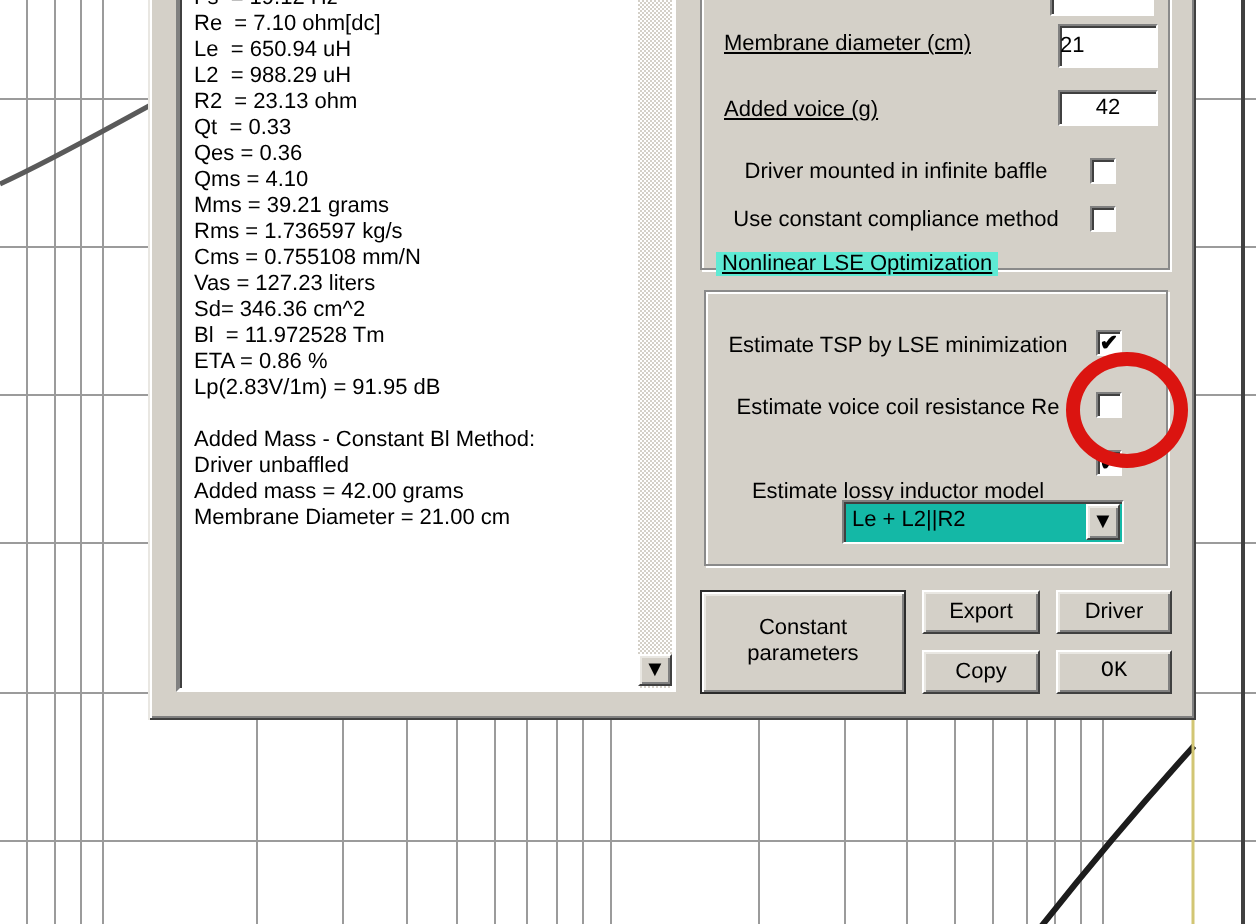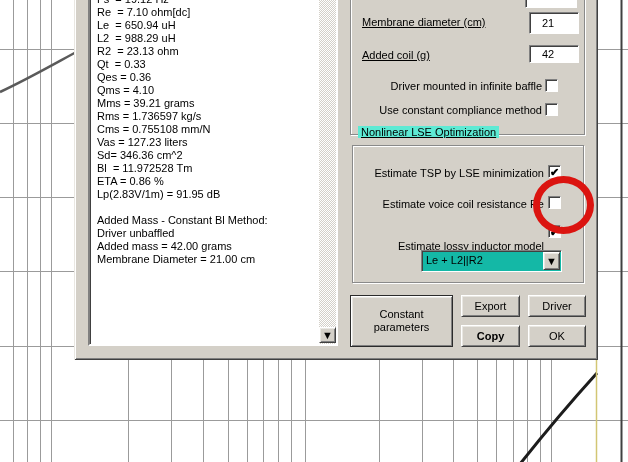--- a/index.html
+++ b/index.html
@@ -19,21 +19,21 @@
   .raised { background:#d4d0c8; border:1px solid; border-color:#ffffff #404040 #404040 #ffffff;
             box-shadow: inset 1px 1px 0 #e9e7e2, inset -1px -1px 0 #808080; }
   .btn { display:flex; align-items:center; justify-content:center; text-align:center;
          cursor:default; line-height:13px; }
   .btn-default { background:#d4d0c8; border:1px solid #2b2b2b;
                  box-shadow: inset 1px 1px 0 #ffffff, inset -1px -1px 0 #808080,
                              inset 2px 2px 0 #e9e7e2; }
   .groupbox { position:absolute; border:1px solid #8a8a8a;
               box-shadow: inset 1px 1px 0 #ffffff, 1px 1px 0 #ffffff; }
   .label { position:absolute; white-space:nowrap;text-decoration:underline; }
-  .rlabel { position:absolute; text-align:right; white-space:nowrap; }
+  .rlabel { position:absolute; text-align:center; white-space:nowrap; }
   .checkbox { position:absolute; width:13px; height:13px; background:#fff;
               border:1px solid; border-color:#808080 #ffffff #ffffff #808080;
               box-shadow: inset 1px 1px 0 #404040;
               display:flex; align-items:center; justify-content:center;
               font-size:10px; font-weight:bold; line-height:10px; }
   .field { position:absolute; background:#fff; border:1px solid;
            border-color:#808080 #ffffff #ffffff #808080;
            box-shadow: inset 1px 1px 0 #404040;
            padding:2px 0 0 4px; font-size:11px; }
 
@@ -63,21 +63,21 @@
                display:flex; align-items:center; justify-content:center;
                font-size:7px; line-height:7px; }
 
   
   #red-circle { position:absolute; left:533px; top:176px; width:61px; height:58px;
                 border-radius:50%; z-index:20; }
 
   input.winfield { position:absolute; background:#fff; border:1px solid;
                    border-color:#808080 #ffffff #ffffff #808080;
                    box-shadow: inset 1px 1px 0 #404040; outline:none;
-                   padding-left:12px; font-family:"Liberation Sans", sans-serif;
+                   padding-left:0; font-family:"Liberation Sans", sans-serif;
                    font-size:11px; }
 </style>
 </head>
 <body>
 
 <div id="stage">
 
   <svg id="chart-svg" width="628" height="462">
       <line x1="13.5" y1="0" x2="13.5" y2="462" stroke="#9b9b9b" stroke-width="1"></line>
       <line x1="27.5" y1="0" x2="27.5" y2="462" stroke="#9b9b9b" stroke-width="1"></line>
@@ -144,22 +144,22 @@
       </div>
     </div>
 
     <div class="groupbox" style="left:276px; top:-40px; width:235px; height:205px;"></div>
 
     <div class="field" style="left:451px; top:18px; width:52px; height:20px;"></div>
 
     <span class="label" style="left:288px; top:46px;">Membrane diameter (cm)</span>
     <input class="winfield" style="left: 455px; top: 42px; width: 50px; height: 22px;" value="21">
 
-    <span class="label" style="left:288px; top:79px;">Added coil (g)</span>
-    <input class="winfield" style="left: 455px; top: 75px; width: 50px; height: 18px;" value="42">
+    <span class="label" style="left:288px; top:79px;">Added voice (g)</span>
+    <input class="winfield" style="left: 455px; top: 75px; width: 50px; height: 18px; text-align: center;" value="42">
 
     <span class="rlabel" style="left:280px; top:110px; width:188px;">Driver mounted in infinite baffle</span>
     <span class="checkbox" style="left:471px; top:109px;"></span>
 
     <span class="rlabel" style="left:280px; top:134px; width:188px;">Use constant compliance method</span>
     <span class="checkbox" style="left:471px; top:133px;"></span>
 
     <div class="groupbox" style="left:278px; top:175px; width:232px; height:138px;"></div>
     <span class="label" style="left:284px; top:156px; background:#5eead4; padding:0 3px; z-index:2;">Nonlinear LSE Optimization</span>
 
@@ -175,19 +175,19 @@
     <div id="combo">
       <span id="combo-text">Le + L2||R2</span>
       <span id="combo-btn" class="raised">
         <span>▼</span>
       </span>
     </div>
 
     <div class="btn btn-default" style="position:absolute; left:276px; top:325px; width:103px; height:52px; padding:0 18px;">Constant parameters</div>
     <div class="btn raised" style="position:absolute; left:387px; top:325px; width:59px; height:22px;">Export</div>
     <div class="btn raised" style="position:absolute; left:454px; top:325px; width:58px; height:22px;">Driver</div>
-    <div class="btn raised" style="position:absolute; left:387px; top:355px; width:59px; height:22px;font-weight:bold;">Copy</div>
-    <div class="btn raised" style="position:absolute; left:454px; top:355px; width:58px; height:22px;">OK</div>
+    <div class="btn raised" style="position:absolute; left:387px; top:355px; width:59px; height:22px;">Copy</div>
+    <div class="btn raised" style="position:absolute; left:454px; top:355px; width:58px; height:22px;font-family:Liberation Mono, monospace;">OK</div>
   </div>
 
   <div id="red-circle" style="border: 7px solid rgb(219, 20, 16);"></div>
 
 </div>
 
 </body></html>

